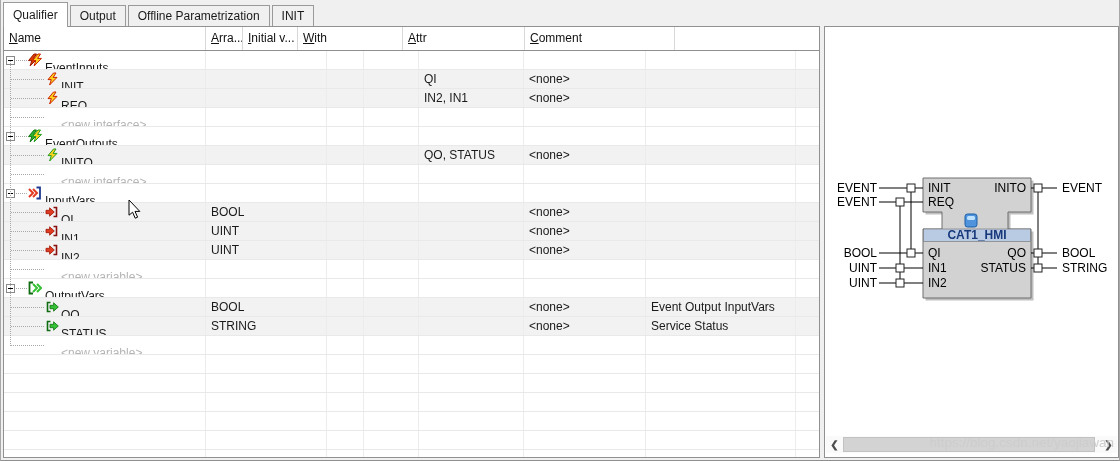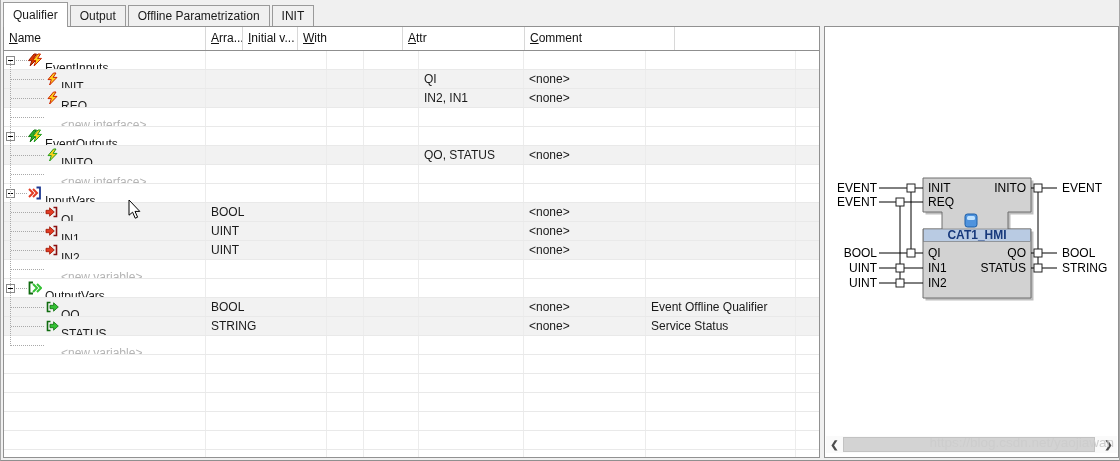--- a/index.html
+++ b/index.html
@@ -297,21 +297,21 @@
                 <path d="M5.5 2.5 L2.5 2.5 L2.5 11.5 L5.5 11.5" fill="none" stroke="#0f6b0f" stroke-width="1.6"></path>
                 <path d="M5 5.3 L8.6 5.3 L8.6 2.8 L13.3 7 L8.6 11.2 L8.6 8.7 L5 8.7 Z" fill="#35c135" stroke="#0c700c" stroke-width="0.8"></path>
               </svg></span>
             <span class="label child">QO</span>
           </div>
           <div class="tcell" style="width: 121px;">BOOL</div>
           <div class="tcell" style="width: 37px;"></div>
           <div class="tcell" style="width: 55px;"></div>
           <div class="tcell" style="width: 105px;"></div>
           <div class="tcell" style="width: 122px;">&lt;none&gt;</div>
-          <div class="tcell" style="width: 150px;">Event Offline Qualifier</div>
+          <div class="tcell" style="width: 150px;">Event Output InputVars</div>
           <div class="tcell" style="flex: 1 1 0%;"></div>
         </div>
         <div class="trow shaded">
           <div class="tcell namecell" style="width: 202px;">
             <span class="stub child"></span>
             <span class="treeicon child"><svg class="treeicon-svg" width="14" height="14" viewBox="0 0 14 14">
                 <path d="M5.5 2.5 L2.5 2.5 L2.5 11.5 L5.5 11.5" fill="none" stroke="#0f6b0f" stroke-width="1.6"></path>
                 <path d="M5 5.3 L8.6 5.3 L8.6 2.8 L13.3 7 L8.6 11.2 L8.6 8.7 L5 8.7 Z" fill="#35c135" stroke="#0c700c" stroke-width="0.8"></path>
               </svg></span>
             <span class="label child">STATUS</span>

